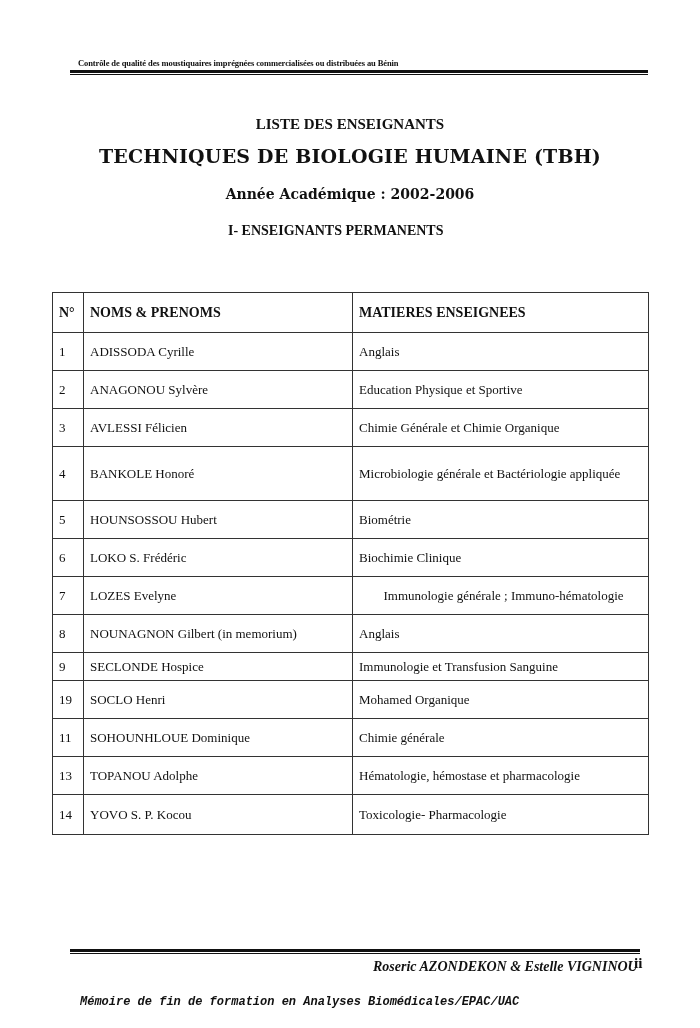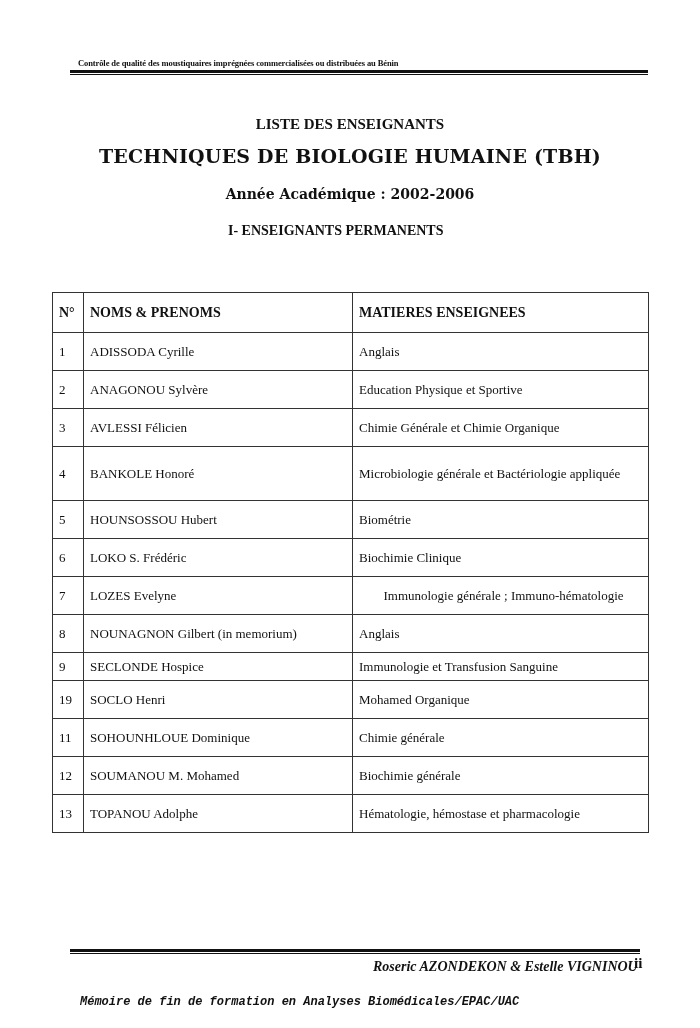--- a/index.html
+++ b/index.html
@@ -89,28 +89,28 @@
         <td>19</td>
         <td>SOCLO Henri</td>
         <td>Mohamed Organique</td>
       </tr>
       <tr style="height: 38px;">
         <td>11</td>
         <td>SOHOUNHLOUE Dominique</td>
         <td>Chimie générale</td>
       </tr>
       <tr style="height: 38px;">
-        <td>12</td>
-        <td>SOUMANOU M. Mohamed</td>
-        <td>Biochimie générale</td>
-      </tr>
-      <tr style="height: 38px;">
         <td>13</td>
         <td>TOPANOU Adolphe</td>
         <td>Hématologie, hémostase et pharmacologie</td>
+      </tr>
+      <tr style="height: 40px;">
+        <td>14</td>
+        <td>YOVO S. P. Kocou</td>
+        <td>Toxicologie- Pharmacologie</td>
       </tr>
     </tbody>
 </table>
 
 <div class="footer-rule"></div>
 <div class="footer-left">Mémoire de fin de formation en Analyses Biomédicales/EPAC/UAC</div>
 <div class="footer-right">Roseric AZONDEKON &amp; Estelle VIGNINOU</div>
 <div class="page-num">ii</div>
 
 </body></html>

